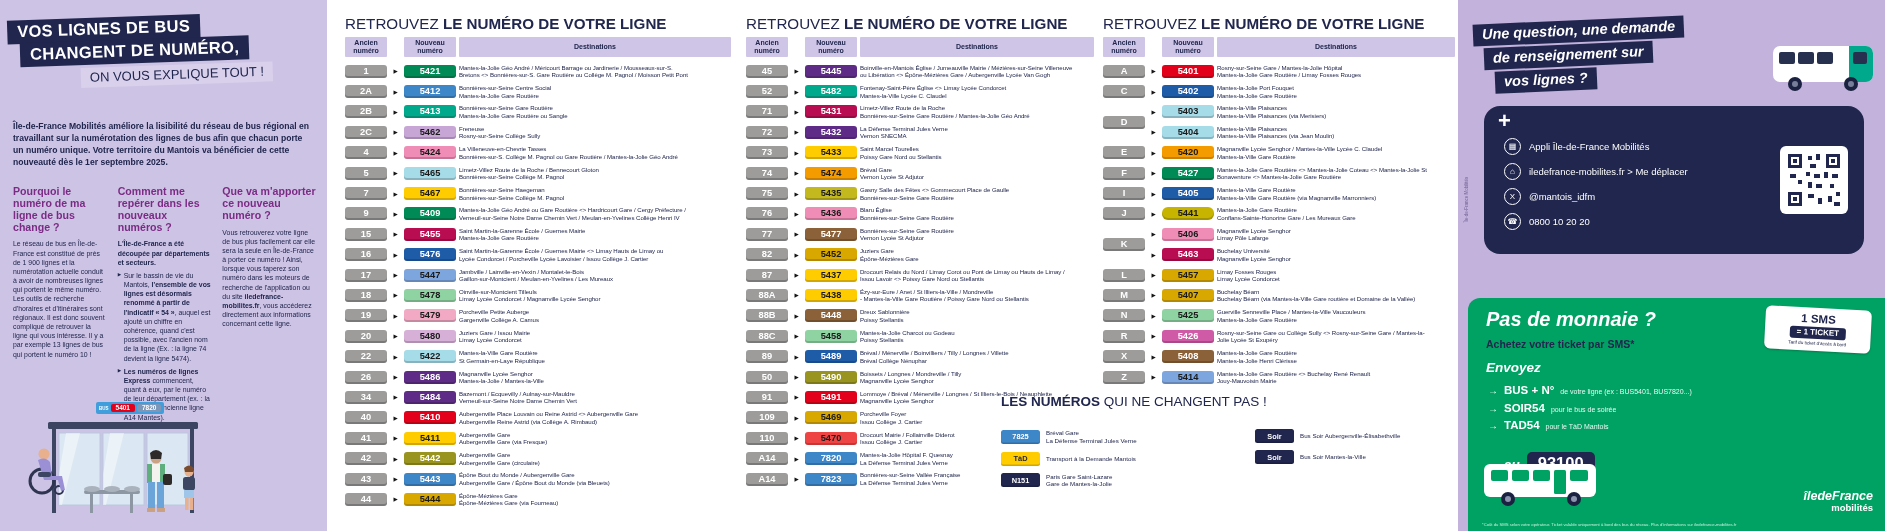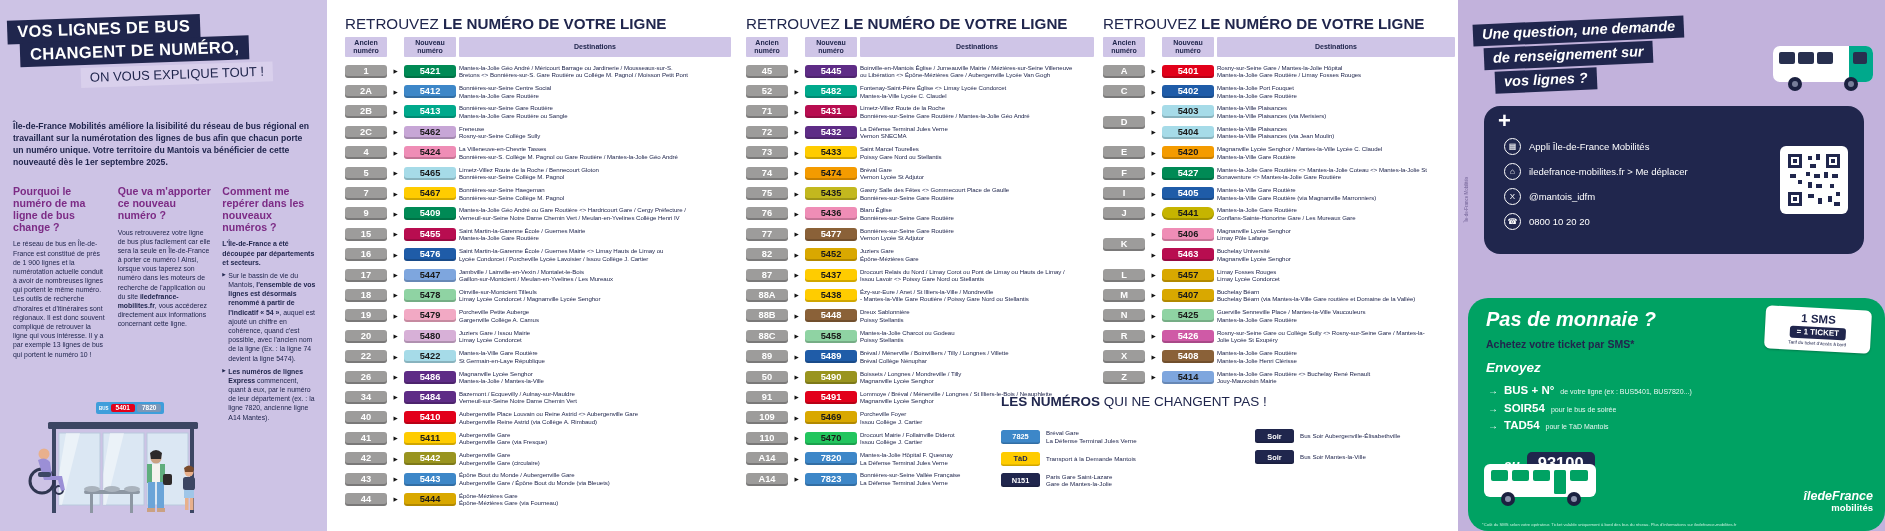--- a/index.html
+++ b/index.html
@@ -80,21 +80,21 @@
   .contact-card{position:absolute;top:106px;left:26px;width:380px;height:148px;background:#20264d;border-radius:16px;}
   .plus-icon{position:absolute;top:2px;left:14px;color:#fff;font-size:22px;font-weight:700;}
   .contact-list{position:absolute;top:32px;left:20px;}
   .c-item{display:flex;align-items:center;gap:8px;margin-bottom:8px;}
   .c-icn{width:15px;height:15px;border:1.2px solid #fff;border-radius:50%;color:#fff;font-size:8px;
          display:flex;align-items:center;justify-content:center;flex:none;}
   .c-label{color:#fff;font-size:9.5px;white-space:nowrap;}
   .qr{position:absolute;right:16px;top:40px;width:68px;height:68px;background:#fff;border-radius:6px;
       display:flex;align-items:center;justify-content:center;}
 
-  .sms-block{position:absolute;left:10px;right:0;top:298px;bottom:0;background:#00a263;border-top-left-radius:12px;border-radius:20px;}
+  .sms-block{position:absolute;left:10px;right:0;top:298px;bottom:0;background:#00a263;border-top-left-radius:12px;}
   .sms-title{position:absolute;top:10px;left:18px;color:#fff;font-size:20px;font-weight:800;font-style:italic;}
   .sms-sub{position:absolute;top:40px;left:18px;color:#20264d;font-size:10.5px;font-weight:700;}
   .ticket{position:absolute;top:10px;right:14px;width:94px;background:#fff;border-radius:6px;
           transform:rotate(3deg);padding:5px 6px 4px;text-align:center;box-shadow:0 1px 2px rgba(0,0,0,.25);}
   .ticket .t1{color:#20264d;font-weight:800;font-size:11.5px;}
   .ticket .pill{background:#20264d;color:#fff;font-weight:700;font-size:8px;border-radius:3px;
                 padding:1px 7px 2px;width:fit-content;margin:2px auto;}
   .ticket .cap{font-size:4.6px;color:#20264d;line-height:1.2;}
   .send{position:absolute;top:62px;left:18px;color:#fff;font-weight:800;font-size:13.5px;font-style:italic;}
   .opts{position:absolute;top:86px;left:20px;}
@@ -122,34 +122,34 @@
       <div class="title-box l2">CHANGENT DE NUMÉRO,</div>
       <div class="title-strip">ON VOUS EXPLIQUE TOUT !</div>
     </div>
     <p class="intro">Île-de-France Mobilités améliore la lisibilité du réseau de bus régional en travaillant sur la numérotation des lignes de bus afin que chacun porte un numéro unique. Votre territoire du Mantois va bénéficier de cette nouveauté dès le 1er septembre 2025.</p>
     <div class="qa-cols" id="qaCols">
         <div class="qa-col">
           <h3>Pourquoi le numéro de ma ligne de bus change ?</h3>
           <div class="qa-block"><span><span>Le réseau de bus en Île-de-France est constitué de près de 1 900 lignes et la numérotation actuelle conduit à avoir de nombreuses lignes qui portent le même numéro. Les outils de recherche d'horaires et d'itinéraires sont régionaux. Il est donc souvent compliqué de retrouver la ligne qui vous intéresse. Il y a par exemple 13 lignes de bus qui portent le numéro 10 !</span></span></div>
         </div>
         <div class="qa-col">
-          <h3>Que va m'apporter ce nouveau numéro ?</h3>
-          <div class="qa-block"><span><span>Vous retrouverez votre ligne de bus plus facilement car elle sera la seule en Île-de-France à porter ce numéro ! Ainsi, lorsque vous taperez son numéro dans les moteurs de recherche de l'application ou du site </span><b>iledefrance-mobilites.fr</b><span>, vous accéderez directement aux informations concernant cette ligne.</span></span></div>
-        </div>
-        <div class="qa-col">
           <h3>Comment me repérer dans les nouveaux numéros ?</h3>
           <div class="qa-block"><span><b>L'Île-de-France a été découpée par départements et secteurs.</b></span></div>
           <div class="qa-block qa-bullet">
             <span class="tri">▶</span>
             <span><span>Sur le bassin de vie du Mantois, </span><b>l'ensemble de vos lignes est désormais renommé à partir de l'indicatif « 54 »</b><span>, auquel est ajouté un chiffre en cohérence, quand c'est possible, avec l'ancien nom de la ligne (Ex. : la ligne 74 devient la ligne 5474).</span></span>
           </div>
           <div class="qa-block qa-bullet">
             <span class="tri">▶</span>
             <span><b>Les numéros de lignes Express</b><span> commencent, quant à eux, par le numéro de leur département (ex. : la ligne 7820, ancienne ligne A14 Mantes).</span></span>
           </div>
+        </div>
+        <div class="qa-col">
+          <h3>Que va m'apporter ce nouveau numéro ?</h3>
+          <div class="qa-block"><span><span>Vous retrouverez votre ligne de bus plus facilement car elle sera la seule en Île-de-France à porter ce numéro ! Ainsi, lorsque vous taperez son numéro dans les moteurs de recherche de l'application ou du site </span><b>iledefrance-mobilites.fr</b><span>, vous accéderez directement aux informations concernant cette ligne.</span></span></div>
         </div>
       </div>
 
     <div class="illus-row">
       <svg class="shelter-svg" width="185" height="122" viewBox="0 0 185 122">
         <rect x="22" y="20" width="150" height="7" rx="1.5" fill="#3c4663"></rect>
         <rect x="26" y="27" width="4" height="84" fill="#3c4663"></rect>
         <rect x="164" y="27" width="4" height="84" fill="#3c4663"></rect>
         <rect x="33" y="31" width="41" height="72" fill="#dbe7f3" stroke="#b9cadd" stroke-width="1"></rect>
         <rect x="77" y="31" width="41" height="72" fill="#dbe7f3" stroke="#b9cadd" stroke-width="1"></rect>
@@ -569,21 +569,21 @@
           <div class="arr" style="grid-row: 1;">▶</div>
           <div class="new" style="background: rgb(217, 168, 0); color: rgb(26, 26, 26); grid-row: 1;">5469</div>
           <div class="dest" style="grid-row: 1;">
             <span>Porcheville Foyer</span>
             <span>Issou Collège J. Cartier</span>
           </div>
         </div>
         <div class="grp">
           <div class="old">110</div>
           <div class="arr" style="grid-row: 1;">▶</div>
-          <div class="new" style="background: #22c55e; color: rgb(26, 26, 26); grid-row: 1;">5470</div>
+          <div class="new" style="background: #ef4444; color: rgb(26, 26, 26); grid-row: 1;">5470</div>
           <div class="dest" style="grid-row: 1;">
             <span>Drocourt Mairie / Follainville Diderot</span>
             <span>Issou Collège J. Cartier</span>
           </div>
         </div>
         <div class="grp">
           <div class="old">A14</div>
           <div class="arr" style="grid-row: 1;">▶</div>
           <div class="new" style="background: rgb(61, 135, 200); color: rgb(255, 255, 255); grid-row: 1;">7820</div>
           <div class="dest" style="grid-row: 1;">

